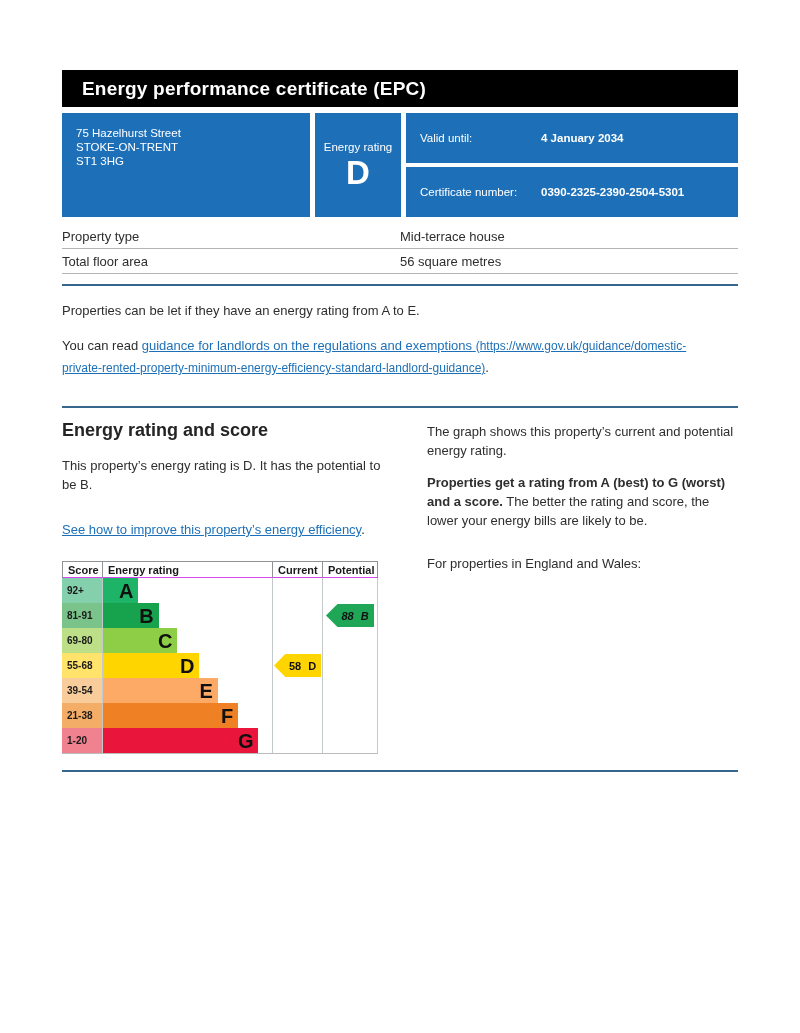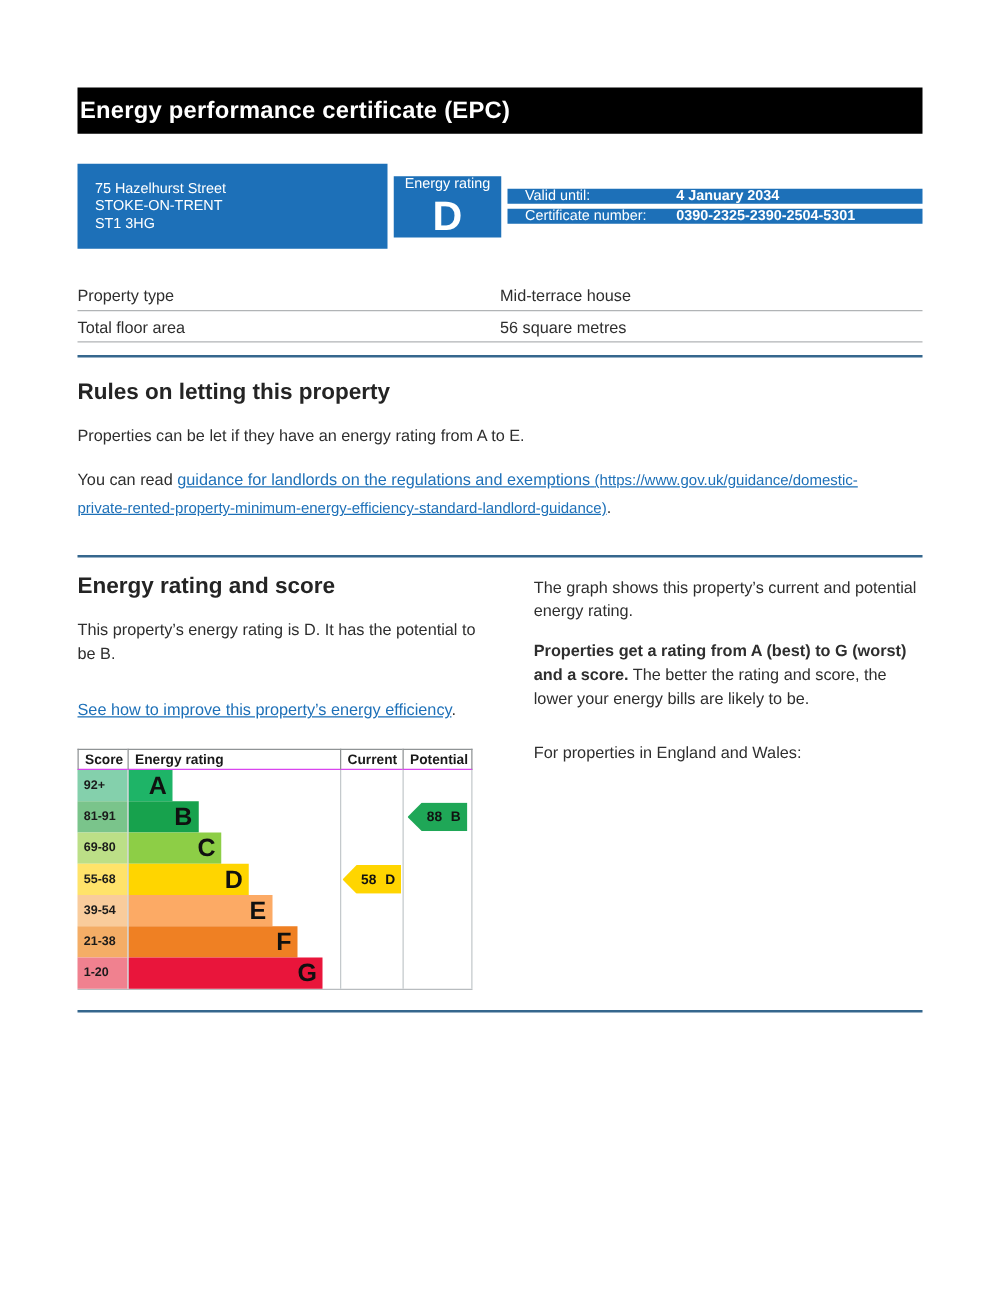--- a/index.html
+++ b/index.html
@@ -7,25 +7,25 @@
   body {
     width:800px; height:1033px;
     font-family:"Liberation Sans", sans-serif;
     color:#2e2e2e;
     position:relative;
     overflow:hidden;
   }
   .page { position:absolute; left:62px; top:70px; width:676px; }
 
   
-  .title-bar { background:#000; height:37px; display:flex; align-items:center; padding-left:2px; }
+  .title-bar { background:#000; height:37px; display:flex; align-items:center; padding-left:20px; }
   .title-bar h1 { color:#fff; font-size:19px; font-weight:bold; letter-spacing:.2px; }
 
   
-  .summary { margin-top:6px; height:104px; display:flex; gap:5px;align-items:center; }
+  .summary { margin-top:6px; height:104px; display:flex; gap:5px; }
   .blue { background:#1d70b8; color:#fff; }
   .addr-box { width:248px; padding:13px 14px; font-size:11.5px; line-height:14px; }
   .rating-box { width:86px; display:flex; flex-direction:column; align-items:center; justify-content:center; gap:3px; }
   .rating-label { font-size:11.5px; }
   .rating-letter { font-size:33px; font-weight:bold; line-height:34px; }
   .sum-right { flex:1; display:flex; flex-direction:column; gap:4px; }
   .sum-row { flex:1; display:flex; align-items:center; font-size:11.5px; }
   .sum-row .lab { width:135px; padding-left:14px; }
   .sum-row .val { font-weight:bold; }
 
@@ -65,21 +65,21 @@
   .score-cell { display:flex; align-items:center; padding-left:5px; font-weight:bold; color:#1a1a1a; }
   .bar-area { border-left:1px solid #c4c9cc; position:relative; }
   .bar { height:100%; display:flex; align-items:center; justify-content:flex-end; padding-right:5px; }
   .bar .letter { font-size:20px; font-weight:bold; color:#101010; line-height:20px; }
   .cur-col { grid-column:3; grid-row:2 / span 7; border-left:1px solid #c4c9cc; position:relative; }
   .pot-col { grid-column:4; grid-row:2 / span 7; border-left:1px solid #c4c9cc; border-right:1px solid #c4c9cc; position:relative; }
   .arrow { position:absolute; height:23px; display:flex; align-items:center; justify-content:center; gap:7px;
            font-size:11px; font-weight:bold; color:#111;
            clip-path:polygon(0 50%, 24% 0, 100% 0, 100% 100%, 24% 100%); padding-left:10px; }
   .arrow-cur { width:47px; left:1px; }
-  .arrow-pot { width:48px; left:3px; }
+  .arrow-pot { width:48px; left:3px;font-style:italic; }
 </style>
 </head>
 <body>
 
 <div class="page">
 
   <header class="title-bar">
     <h1>Energy performance certificate (EPC)</h1>
   </header>
 
@@ -112,21 +112,20 @@
     </div>
     <div class="prop-row">
       <span class="pl">Total floor area</span>
       <span>56 square metres</span>
     </div>
   </section>
 
   <hr class="blue-rule">
 
   <section class="rules">
-    <h2>Rules on letting this property</h2>
     <p>Properties can be let if they have an energy rating from A to E.</p>
     <p><span>You can read </span><a class="lnk"><span>guidance for landlords on the regulations and exemptions</span> <span class="url">(https://www.gov.uk/guidance/domestic-private-rented-property-minimum-energy-efficiency-standard-landlord-guidance)</span></a><span>.</span></p>
   </section>
 
   <hr class="blue-rule rule-2">
 
   <section class="two-col">
     <div class="col-left">
       <h2 style="margin-top:0;">Energy rating and score</h2>
       <p>This property’s energy rating is D. It has the potential to be B.</p>

